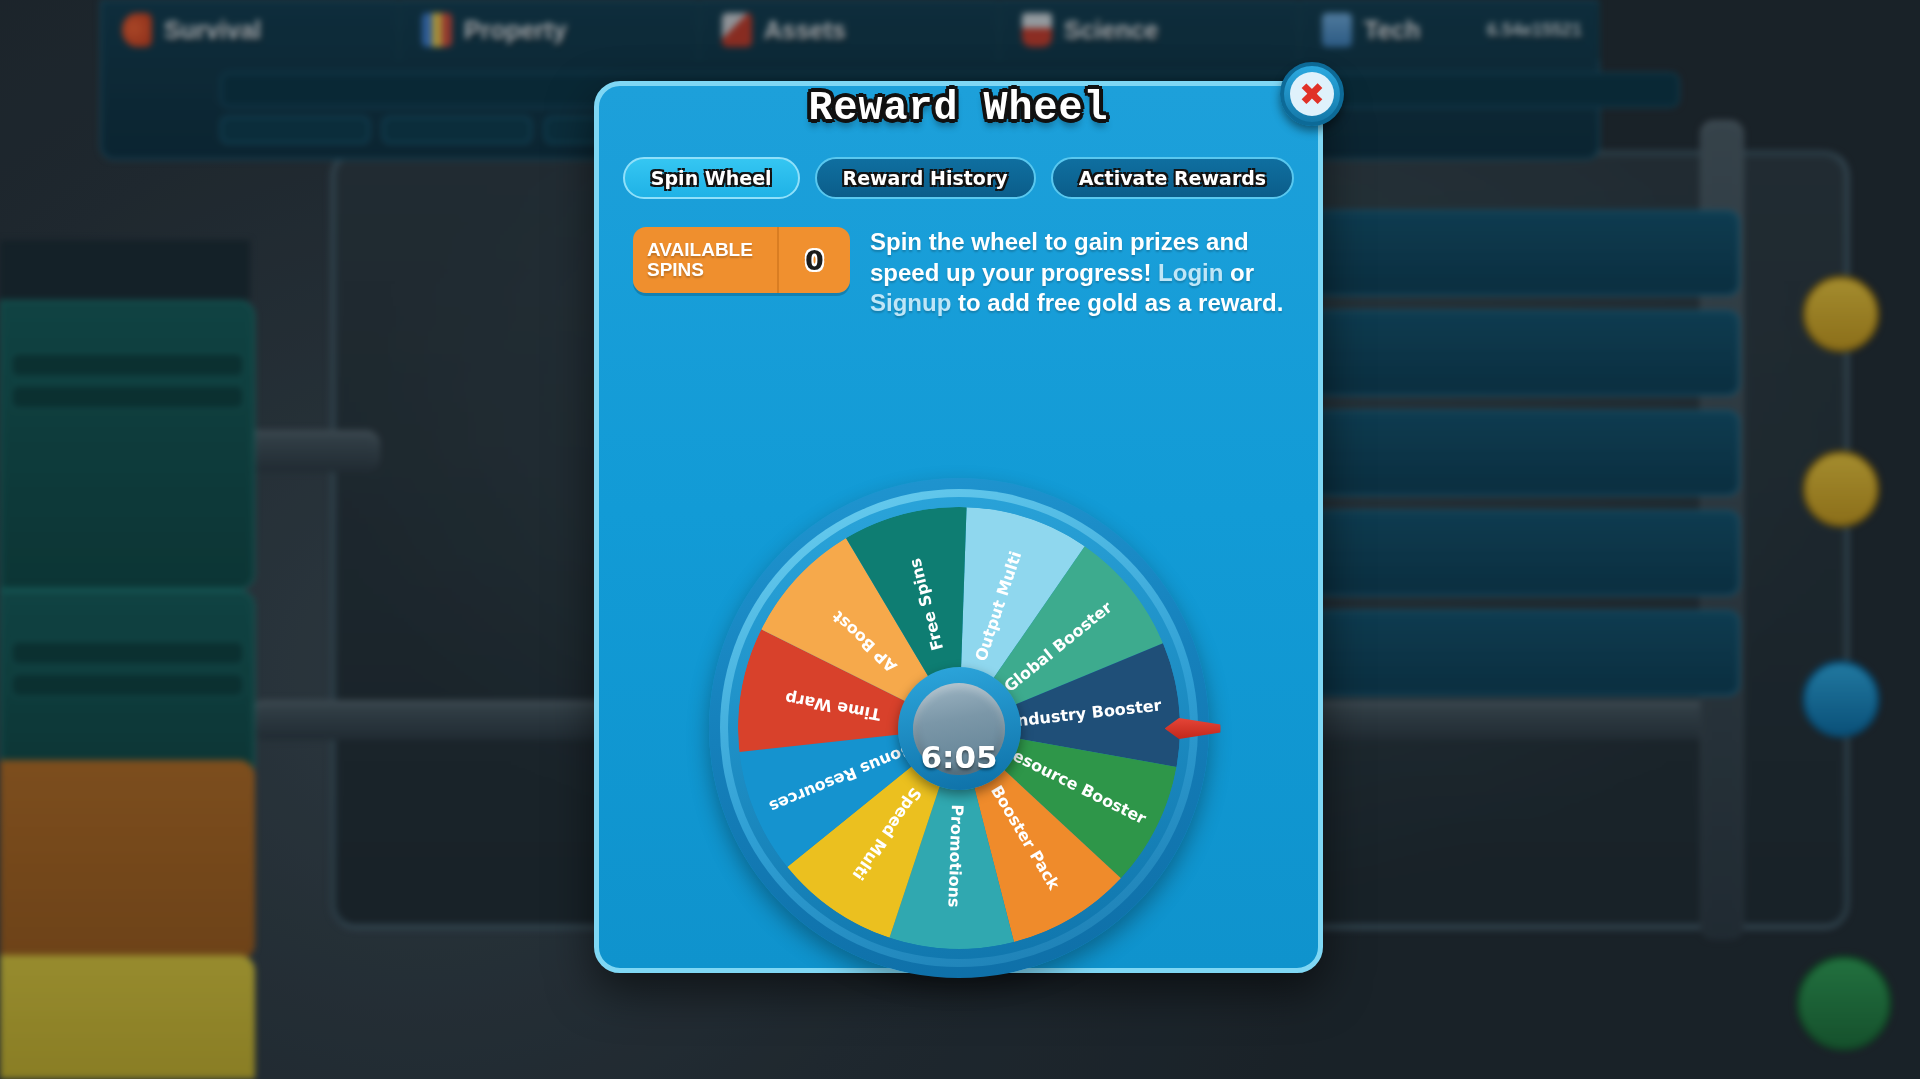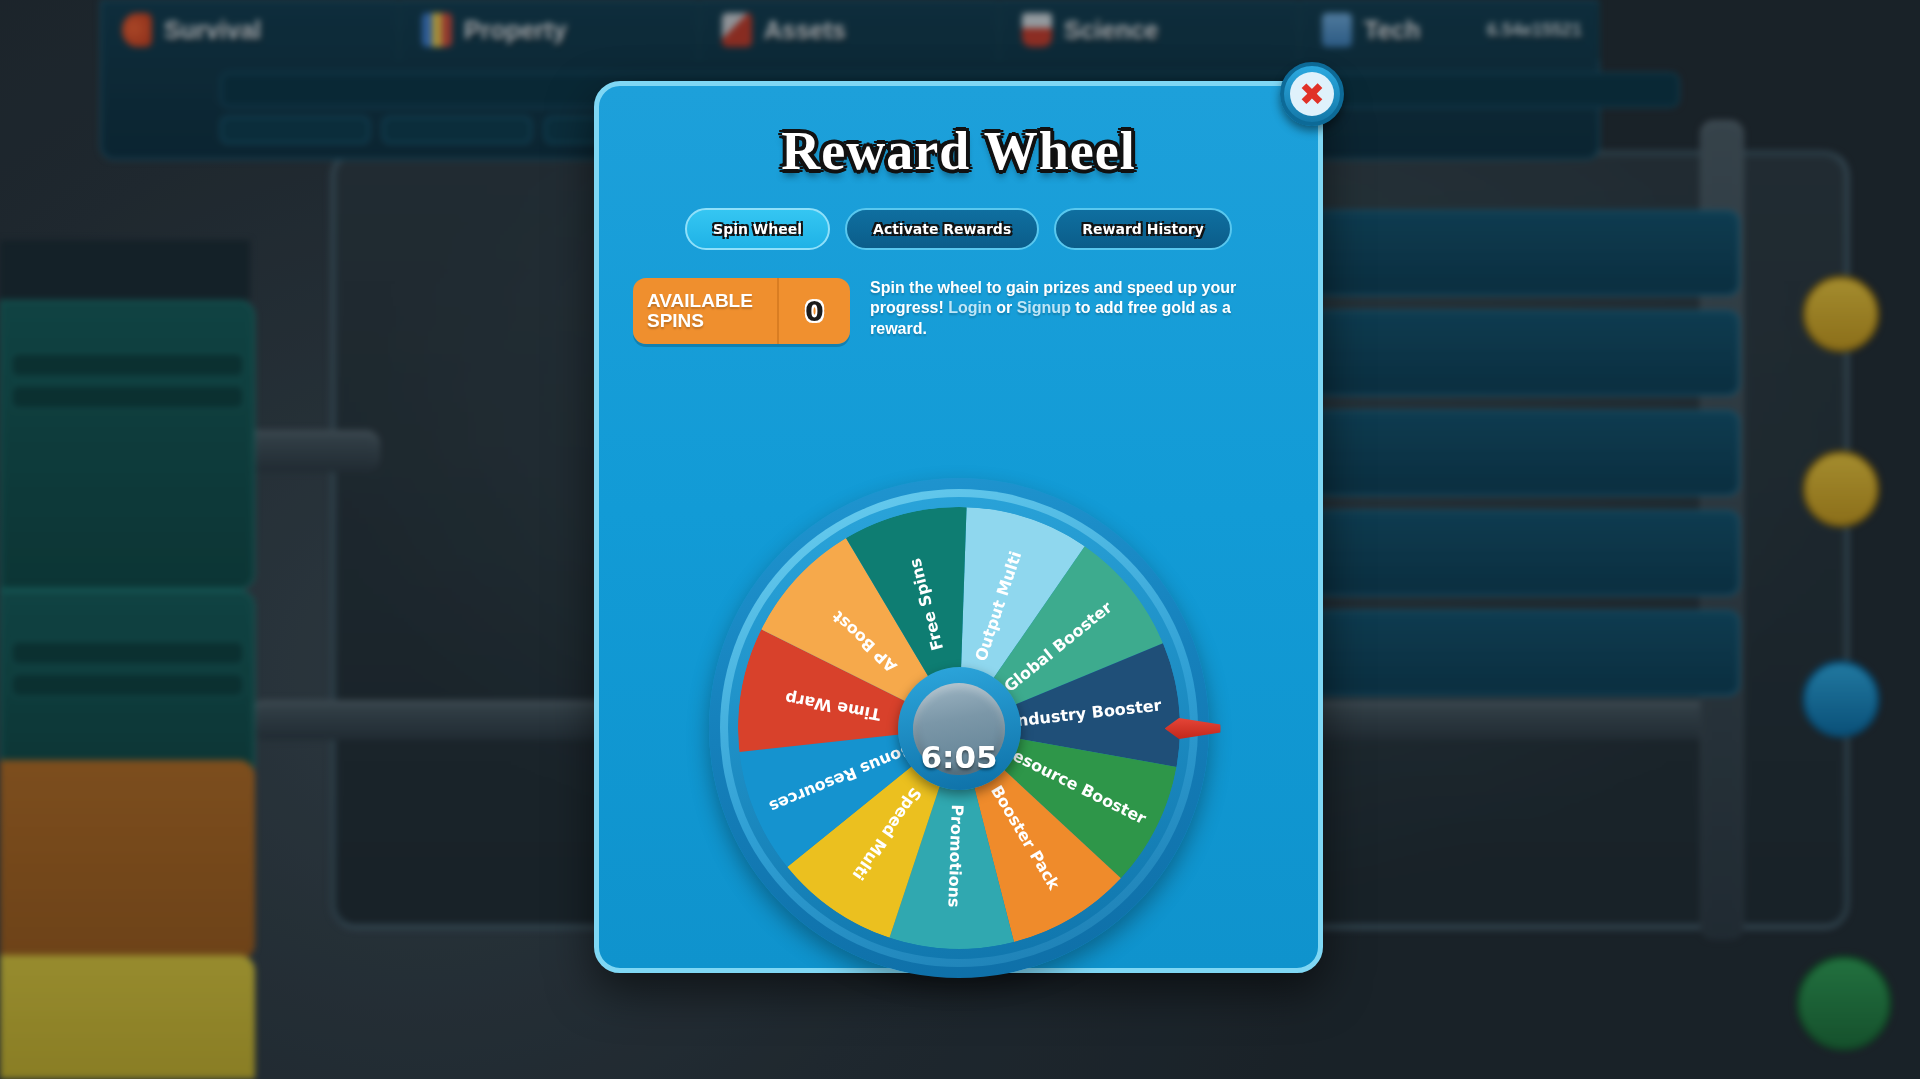--- a/index.html
+++ b/index.html
@@ -78,36 +78,36 @@
     box-shadow:0 5px 10px rgba(0,0,0,.45);
     cursor:pointer;
   }
   .close-inner {
     width:44px; height:44px; border-radius:50%;
     background:#dff1fb; display:flex; align-items:center; justify-content:center;
   }
   .close-x { color:#e03127; font-size:31px; font-weight:bold; line-height:1; font-family:"DejaVu Sans", sans-serif; }
 
   .modal-title {
-    text-align:center; margin-top:34px;
-    font-size:54px; font-weight:bold; color:#ffffff; letter-spacing:1px;
-    font-family:Liberation Serif, serif;
+    text-align:center; 
+    font-size:40px; font-weight:bold; color:#ffffff; letter-spacing:1px;
+    font-family:Liberation Mono, monospace;
     text-shadow:
       -3px -3px 0 #111, 3px -3px 0 #111, -3px 3px 0 #111, 3px 3px 0 #111,
       0px 4px 0 #111, 0 -4px 0 #111, 4px 0 0 #111, -4px 0 0 #111,
       0 7px 7px rgba(0,0,0,.45);
   }
 
   .tabs { display:flex; gap:15px; justify-content:center; margin-top:26px; padding:0 34px; }
   .tab {
     height:42px; padding:0 26px; display:flex; align-items:center; justify-content:center;
     border-radius:21px; cursor:pointer;
     background:linear-gradient(180deg,#0f6fa0,#0b5d8a);
     border:2px solid #59c8ef;
-    color:#fff; font-size:14px; font-weight:bold;
+    color:#fff; font-size:19px; font-weight:bold;
     font-family:"DejaVu Sans", sans-serif;
     text-shadow:-2px -2px 0 #121212, 2px -2px 0 #121212, -2px 2px 0 #121212, 2px 2px 0 #121212;
     white-space:nowrap;
   }
   .tab.active { background:linear-gradient(180deg,#35c6f2,#1fb2e6); border-color:#8fe0fa; }
 
   .inforow { display:flex; margin:28px 34px 0 34px; gap:20px; align-items:flex-start; }
 
   .spins-box { display:flex; height:66px; flex:0 0 217px; border-radius:13px; overflow:hidden;
                box-shadow:0 3px 0 rgba(0,0,0,.18); }
@@ -117,21 +117,21 @@
     text-shadow:0 2px 2px rgba(0,0,0,.22);
   }
   .spins-count {
     width:73px; background:#f0902f; border-left:2px solid #d97d22;
     display:flex; align-items:center; justify-content:center;
     color:#1b1b1b; font-size:27px; font-weight:bold;
     font-family:"DejaVu Sans", sans-serif;
     text-shadow:-1.6px -1.6px 0 #fff, 1.6px -1.6px 0 #fff, -1.6px 1.6px 0 #fff, 1.6px 1.6px 0 #fff;
   }
 
-  .desc { flex:1; color:#ffffff; font-size:16px; font-weight:bold; line-height:1.28;
+  .desc { flex:1; color:#ffffff; font-size:24px; font-weight:bold; line-height:1.28;
           text-shadow:0 2px 2px rgba(0,0,0,.2); }
   .desc .lnk { color:#bfe6f7; }
 
   
   .wheel-wrap { position:absolute; left:50%; top:392px; transform:translateX(-50%); width:500px; height:500px; }
   .wheel-outer {
     position:absolute; inset:0; border-radius:50%;
     background:linear-gradient(170deg,#2097d2 0%,#1580bb 45%,#0e6ea6 100%);
     box-shadow:0 10px 22px rgba(0,0,0,.32);
   }
@@ -252,22 +252,22 @@
     <div class="close-btn">
       <div class="close-inner">
         <span class="close-x">✖</span>
       </div>
     </div>
 
     <div class="modal-title">Reward Wheel</div>
 
     <div class="tabs">
       <div class="tab active">Spin Wheel</div>
+      <div class="tab">Reward History</div>
       <div class="tab">Activate Rewards</div>
-      <div class="tab">Reward History</div>
     </div>
 
     <div class="inforow">
       <div class="spins-box">
         <div class="spins-label">
           <span>
             <span>AVAILABLE</span><br>
             <span>SPINS</span>
           </span>
         </div>

